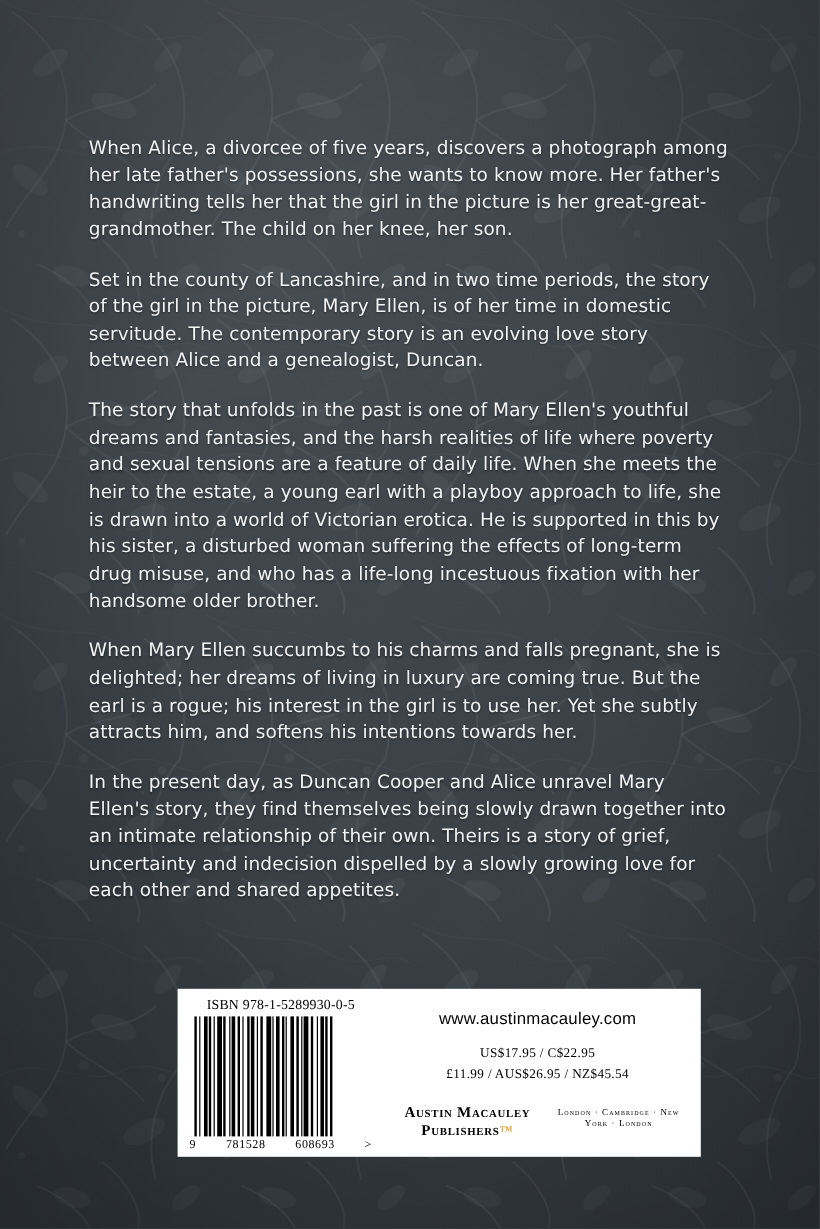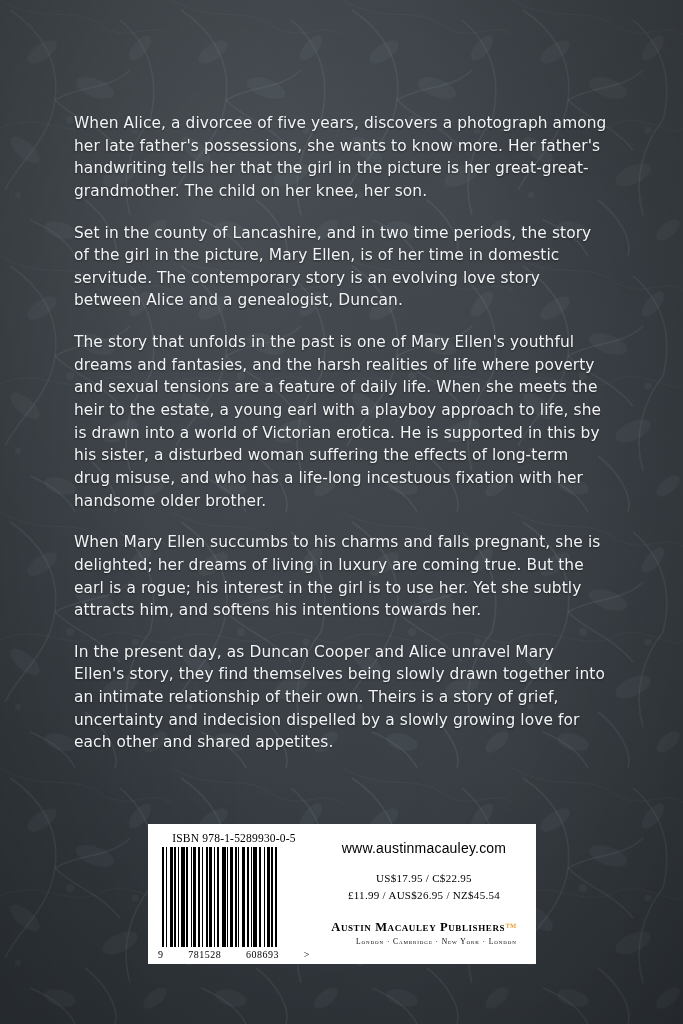--- a/index.html
+++ b/index.html
@@ -50,21 +50,21 @@
   }
   .blurb p {
     margin: 0 0 19px 0;
   }
   .blurb p:last-child { margin-bottom: 17px; }
 
   .barcode-box {
     position: absolute;
     left: 148px;
     top: 824px;
-    width: 388px;
+    width: 436px;
     height: 140px;
     background: #ffffff;
     display: flex;
     flex-direction: row;
   }
   .barcode-left {
     width: 168px;
     padding: 8px 4px 4px 8px;
     box-sizing: border-box;
     display: flex;
@@ -116,22 +116,22 @@
     font-family: "Liberation Serif", serif;
     font-size: 11px;
     line-height: 1.55;
     text-align: center;
     letter-spacing: 0.3px;
   }
   .publisher {
     margin-top: 16px;
     text-align: center;
     display: flex;
-    flex-direction: column;
-    align-items: flex-end;
+    flex-direction: row;
+    align-items: flex-start;
   }
   .pub-name {
     font-family: "Liberation Serif", serif;
     font-size: 12.5px;
     font-weight: bold;
     letter-spacing: 0.6px;
     font-variant: small-caps;
     position: relative;
   }
   .pub-name .flame {

